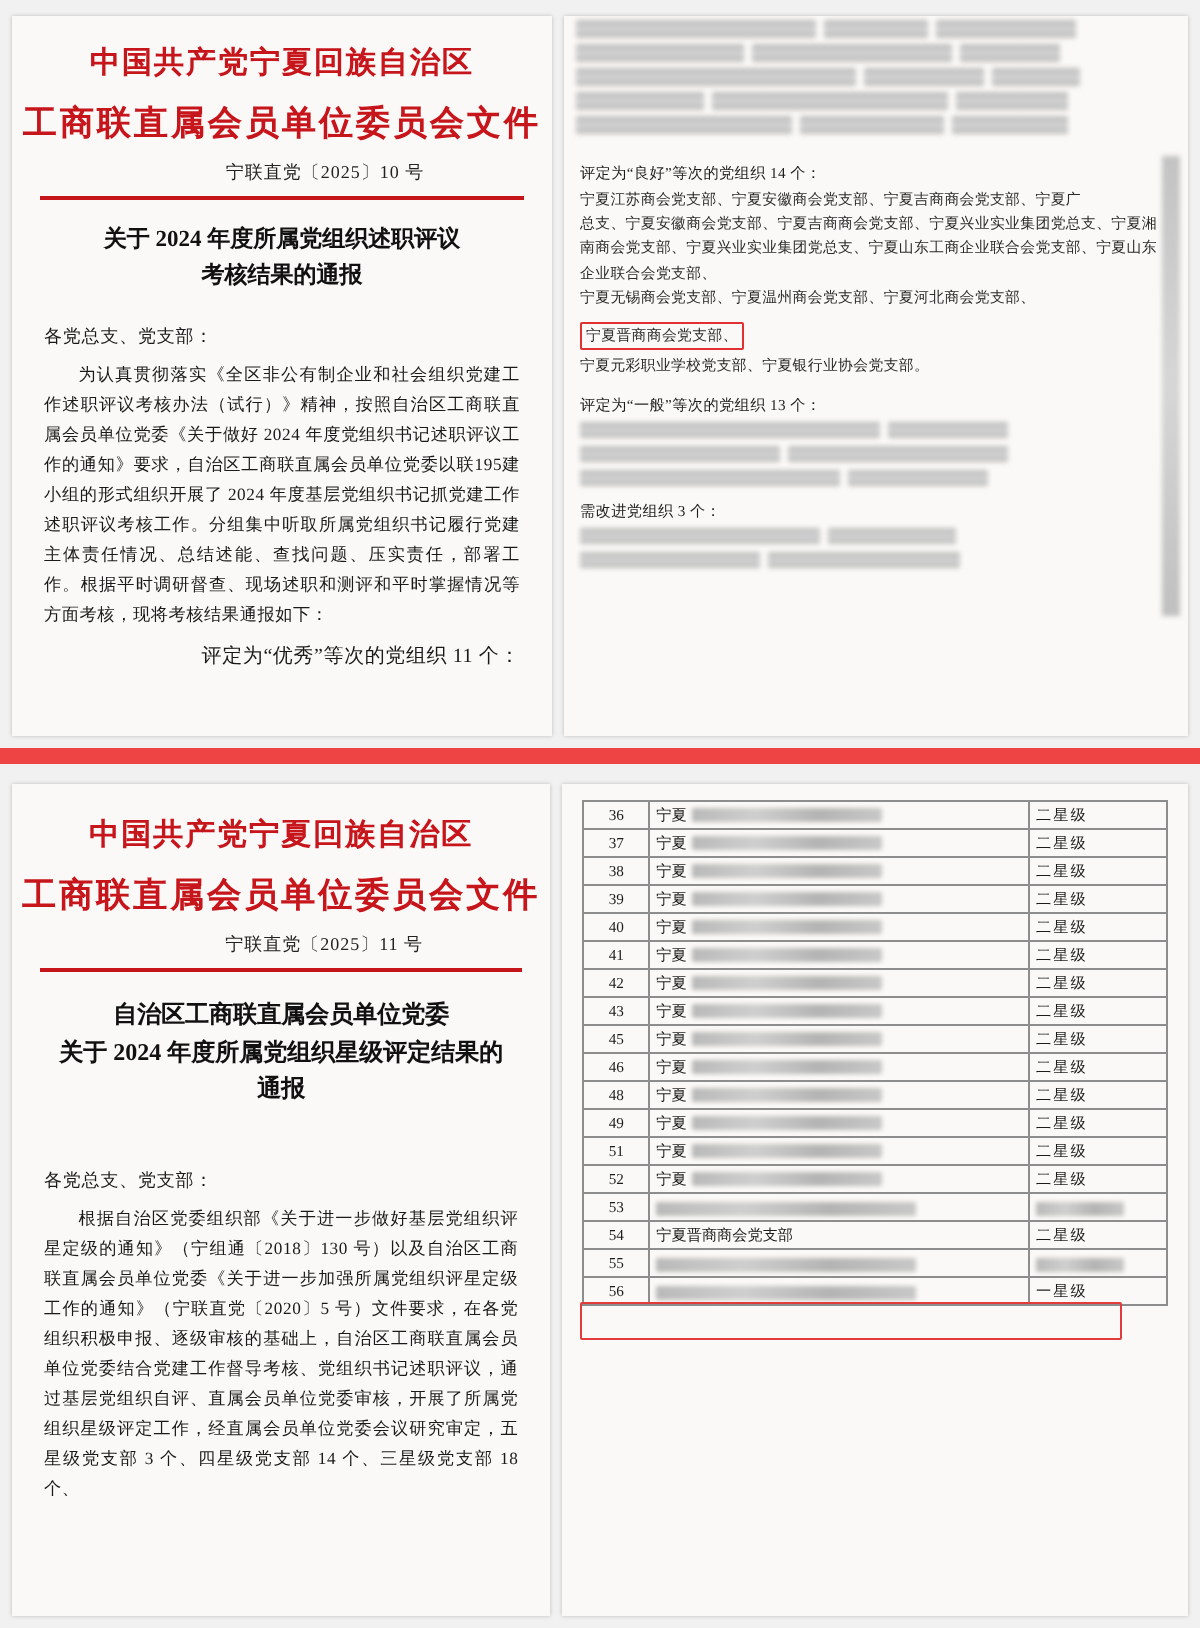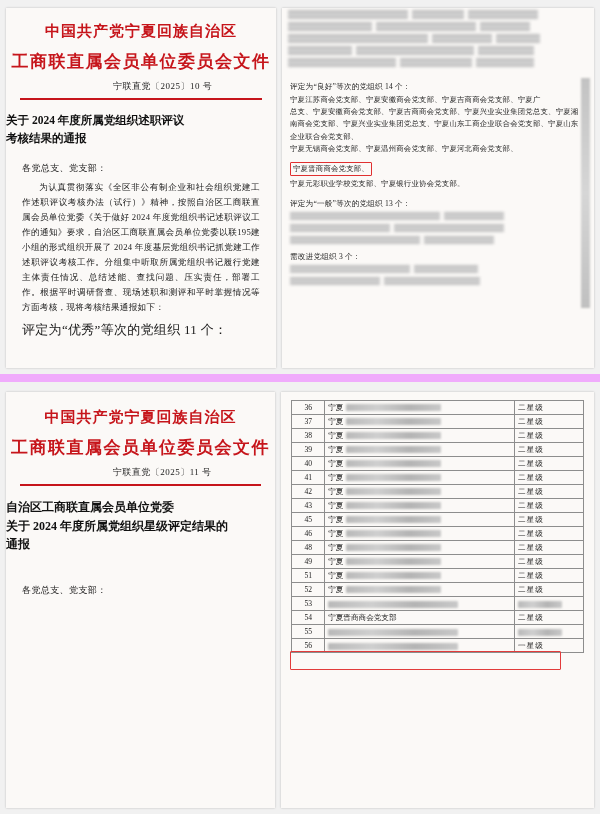--- a/index.html
+++ b/index.html
@@ -5,21 +5,21 @@
   html, body {
     margin: 0;
     padding: 0;
     background: #ffffff;
     font-family: "Liberation Serif", serif;
   }
   #page {
     width: 600px;
     height: 814px;
     position: relative;
-    background: #f0abfc;
+    background: #ef4444;
     overflow: hidden;
   }
   .doc-pair {
     position: absolute;
     left: 0;
     width: 600px;
     background: #f1f1f1;
     display: flex;
     box-sizing: border-box;
   }
@@ -56,21 +56,21 @@
     margin-top: 7px;
     letter-spacing: 0.5px;
     margin-left: 43px;
   }
   .red-rule {
     height: 2px;
     background: #c6151b;
     margin: 5px 14px 0 14px;
   }
   .doc-heading {
-    text-align: left;
+    text-align: center;
     font-weight: bold;
     color: #111;
     line-height: 1.55;
     margin-top: 12px;
   }
   .doc-salutation {
     margin: 14px 16px 0 16px;
     font-size: 9px;
     color: #1a1a1a;
     letter-spacing: 0.4px;
@@ -79,23 +79,24 @@
     margin: 5px 16px 0 16px;
     font-size: 8.6px;
     color: #1a1a1a;
     line-height: 1.75;
     text-align: justify;
     text-indent: 2em;
     letter-spacing: 0.3px;
   }
   .doc-line {
     margin: 6px 16px 0 16px;
-    font-size: 13px;
+    font-size: 10px;
     color: #1a1a1a;
     letter-spacing: 0.3px;
+    text-align: right;
   }
 
   
   .blur {
     display: inline-block;
     background: linear-gradient(90deg,#b9b9b9,#cfcfcf,#b4b4b4,#c8c8c8);
     border-radius: 1px;
     filter: blur(1.1px);
     vertical-align: middle;
     height: 7px;
@@ -263,20 +264,21 @@
       <div class="red-title1" style="font-size:15px; margin-top:16px;">中国共产党宁夏回族自治区</div>
       <div class="red-title2" style="font-size:17px; margin-top:9px;">工商联直属会员单位委员会文件</div>
       <div class="doc-number">宁联直党〔2025〕11 号</div>
       <div class="red-rule"></div>
       <div class="doc-heading" style="font-size:12px;">
         <div>自治区工商联直属会员单位党委</div>
         <div>关于 2024 年度所属党组织星级评定结果的</div>
         <div>通报</div>
       </div>
       <div class="doc-salutation" style="margin-top:30px;">各党总支、党支部：</div>
+      <div class="doc-para">根据自治区党委组织部《关于进一步做好基层党组织评星定级的通知》（宁组通〔2018〕130 号）以及自治区工商联直属会员单位党委《关于进一步加强所属党组织评星定级工作的通知》（宁联直党〔2020〕5 号）文件要求，在各党组织积极申报、逐级审核的基础上，自治区工商联直属会员单位党委结合党建工作督导考核、党组织书记述职评议，通过基层党组织自评、直属会员单位党委审核，开展了所属党组织星级评定工作，经直属会员单位党委会议研究审定，五星级党支部 3 个、四星级党支部 14 个、三星级党支部 18 个、</div>
     </div>
 
     <div class="sheet right-sheet" style="padding:8px 10px;">
       <table class="rank-table">
         <tbody id="table-body">
             <tr>
               <td class="c-idx">36</td>
               <td class="c-name"><span>宁夏</span><span class="blur" style="width: 95px; margin-left: 3px;"></span></td>
               <td class="c-grade">二星级</td>
             </tr>

